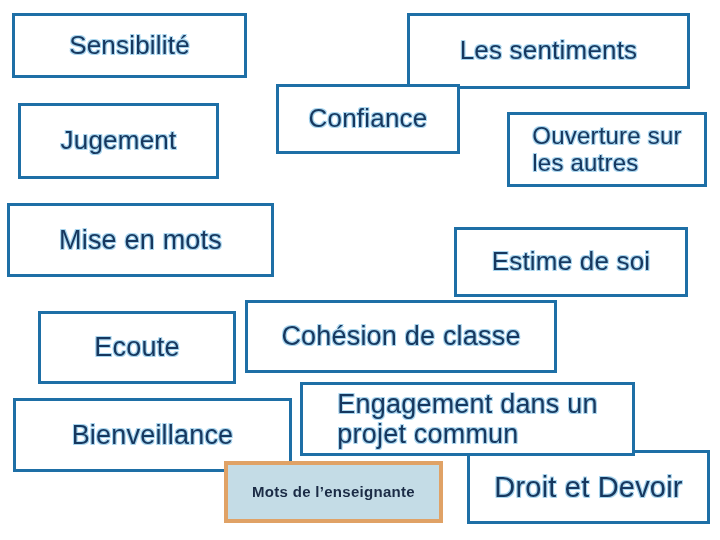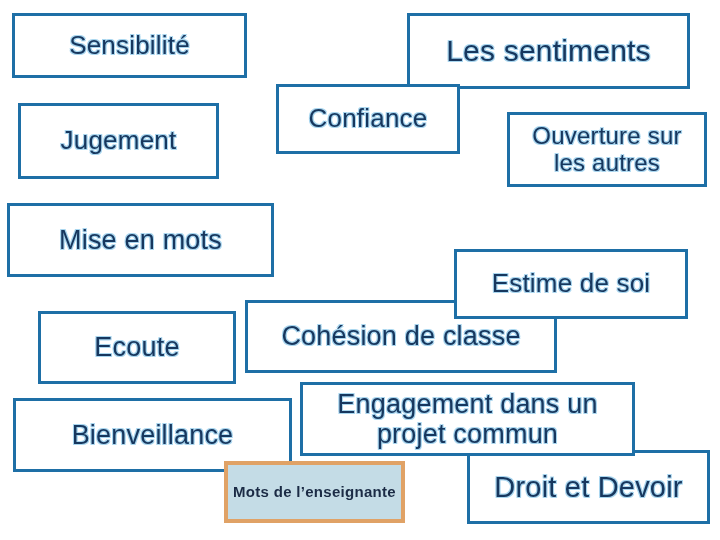--- a/index.html
+++ b/index.html
@@ -11,21 +11,20 @@
     font-family:"Liberation Sans", sans-serif;
   }
   .box{
     position:absolute;
     box-sizing:border-box;
     background:#ffffff;
     border:3px solid var(--border,#1e6fa6);
     display:flex;
     align-items:center;
     justify-content:center;
-    text-align:center;
   }
   .box .label{
     color:var(--text,#17375e);
     white-space:pre-line;
     line-height:1.12;
     letter-spacing:0.2px;
     text-shadow:
       -1px -1px 0 var(--glow,#a9d6ef),
        1px -1px 0 var(--glow,#a9d6ef),
       -1px  1px 0 var(--glow,#a9d6ef),
@@ -42,51 +41,51 @@
     letter-spacing:0.3px;
   }
 </style>
 </head>
 <body>
 
 <div class="slide">
     <div class="box" style="left: 12px; top: 13px; width: 235px; height: 65px; z-index: 1; font-size: 26px;">
       <span class="label">Sensibilité</span>
     </div>
-    <div class="box" style="left: 407px; top: 13px; width: 283px; height: 76px; z-index: 1; font-size: 30px;">
+    <div class="box" style="left: 407px; top: 13px; width: 283px; height: 76px; z-index: 1; font-size: 26px;">
       <span class="label">Les sentiments</span>
     </div>
     <div class="box" style="left: 276px; top: 84px; width: 184px; height: 70px; z-index: 2; font-size: 26px;">
       <span class="label">Confiance</span>
     </div>
     <div class="box" style="left: 18px; top: 103px; width: 201px; height: 76px; z-index: 1; font-size: 26px;">
       <span class="label">Jugement</span>
     </div>
     <div class="box" style="left: 507px; top: 112px; width: 200px; height: 75px; z-index: 1; font-size: 24px;">
       <span class="label">Ouverture sur
 les autres</span>
     </div>
     <div class="box" style="left: 7px; top: 203px; width: 267px; height: 74px; z-index: 2; font-size: 27px;">
       <span class="label">Mise en mots</span>
     </div>
-    <div class="box" style="left: 454px; top: 227px; width: 234px; height: 70px; z-index: 2; font-size: 26px; margin-top: 22px;">
+    <div class="box" style="left: 454px; top: 227px; width: 234px; height: 70px; z-index: 2; font-size: 26px;">
       <span class="label">Estime de soi</span>
     </div>
     <div class="box" style="left: 38px; top: 311px; width: 198px; height: 73px; z-index: 1; font-size: 27px;">
       <span class="label">Ecoute</span>
     </div>
     <div class="box" style="left: 245px; top: 300px; width: 312px; height: 73px; z-index: 1; font-size: 27px;">
       <span class="label">Cohésion de classe</span>
     </div>
     <div class="box" style="left: 13px; top: 398px; width: 279px; height: 74px; z-index: 1; font-size: 27px;">
       <span class="label">Bienveillance</span>
     </div>
     <div class="box" style="left: 467px; top: 450px; width: 243px; height: 74px; z-index: 1; font-size: 29px;">
       <span class="label">Droit et Devoir</span>
     </div>
     <div class="box" style="left: 300px; top: 382px; width: 335px; height: 74px; z-index: 2; font-size: 27px;">
       <span class="label">Engagement dans un
 projet commun</span>
     </div>
-    <div class="box teacher" style="left: 224px; top: 461px; width: 181px; height: 62px; z-index: 3; font-size: 15px;">
+    <div class="box teacher" style="left: 224px; top: 461px; width: 219px; height: 62px; z-index: 3; font-size: 15px;">
       <span class="label">Mots de l’enseignante</span>
     </div>
   </div>
 
 </body></html>

